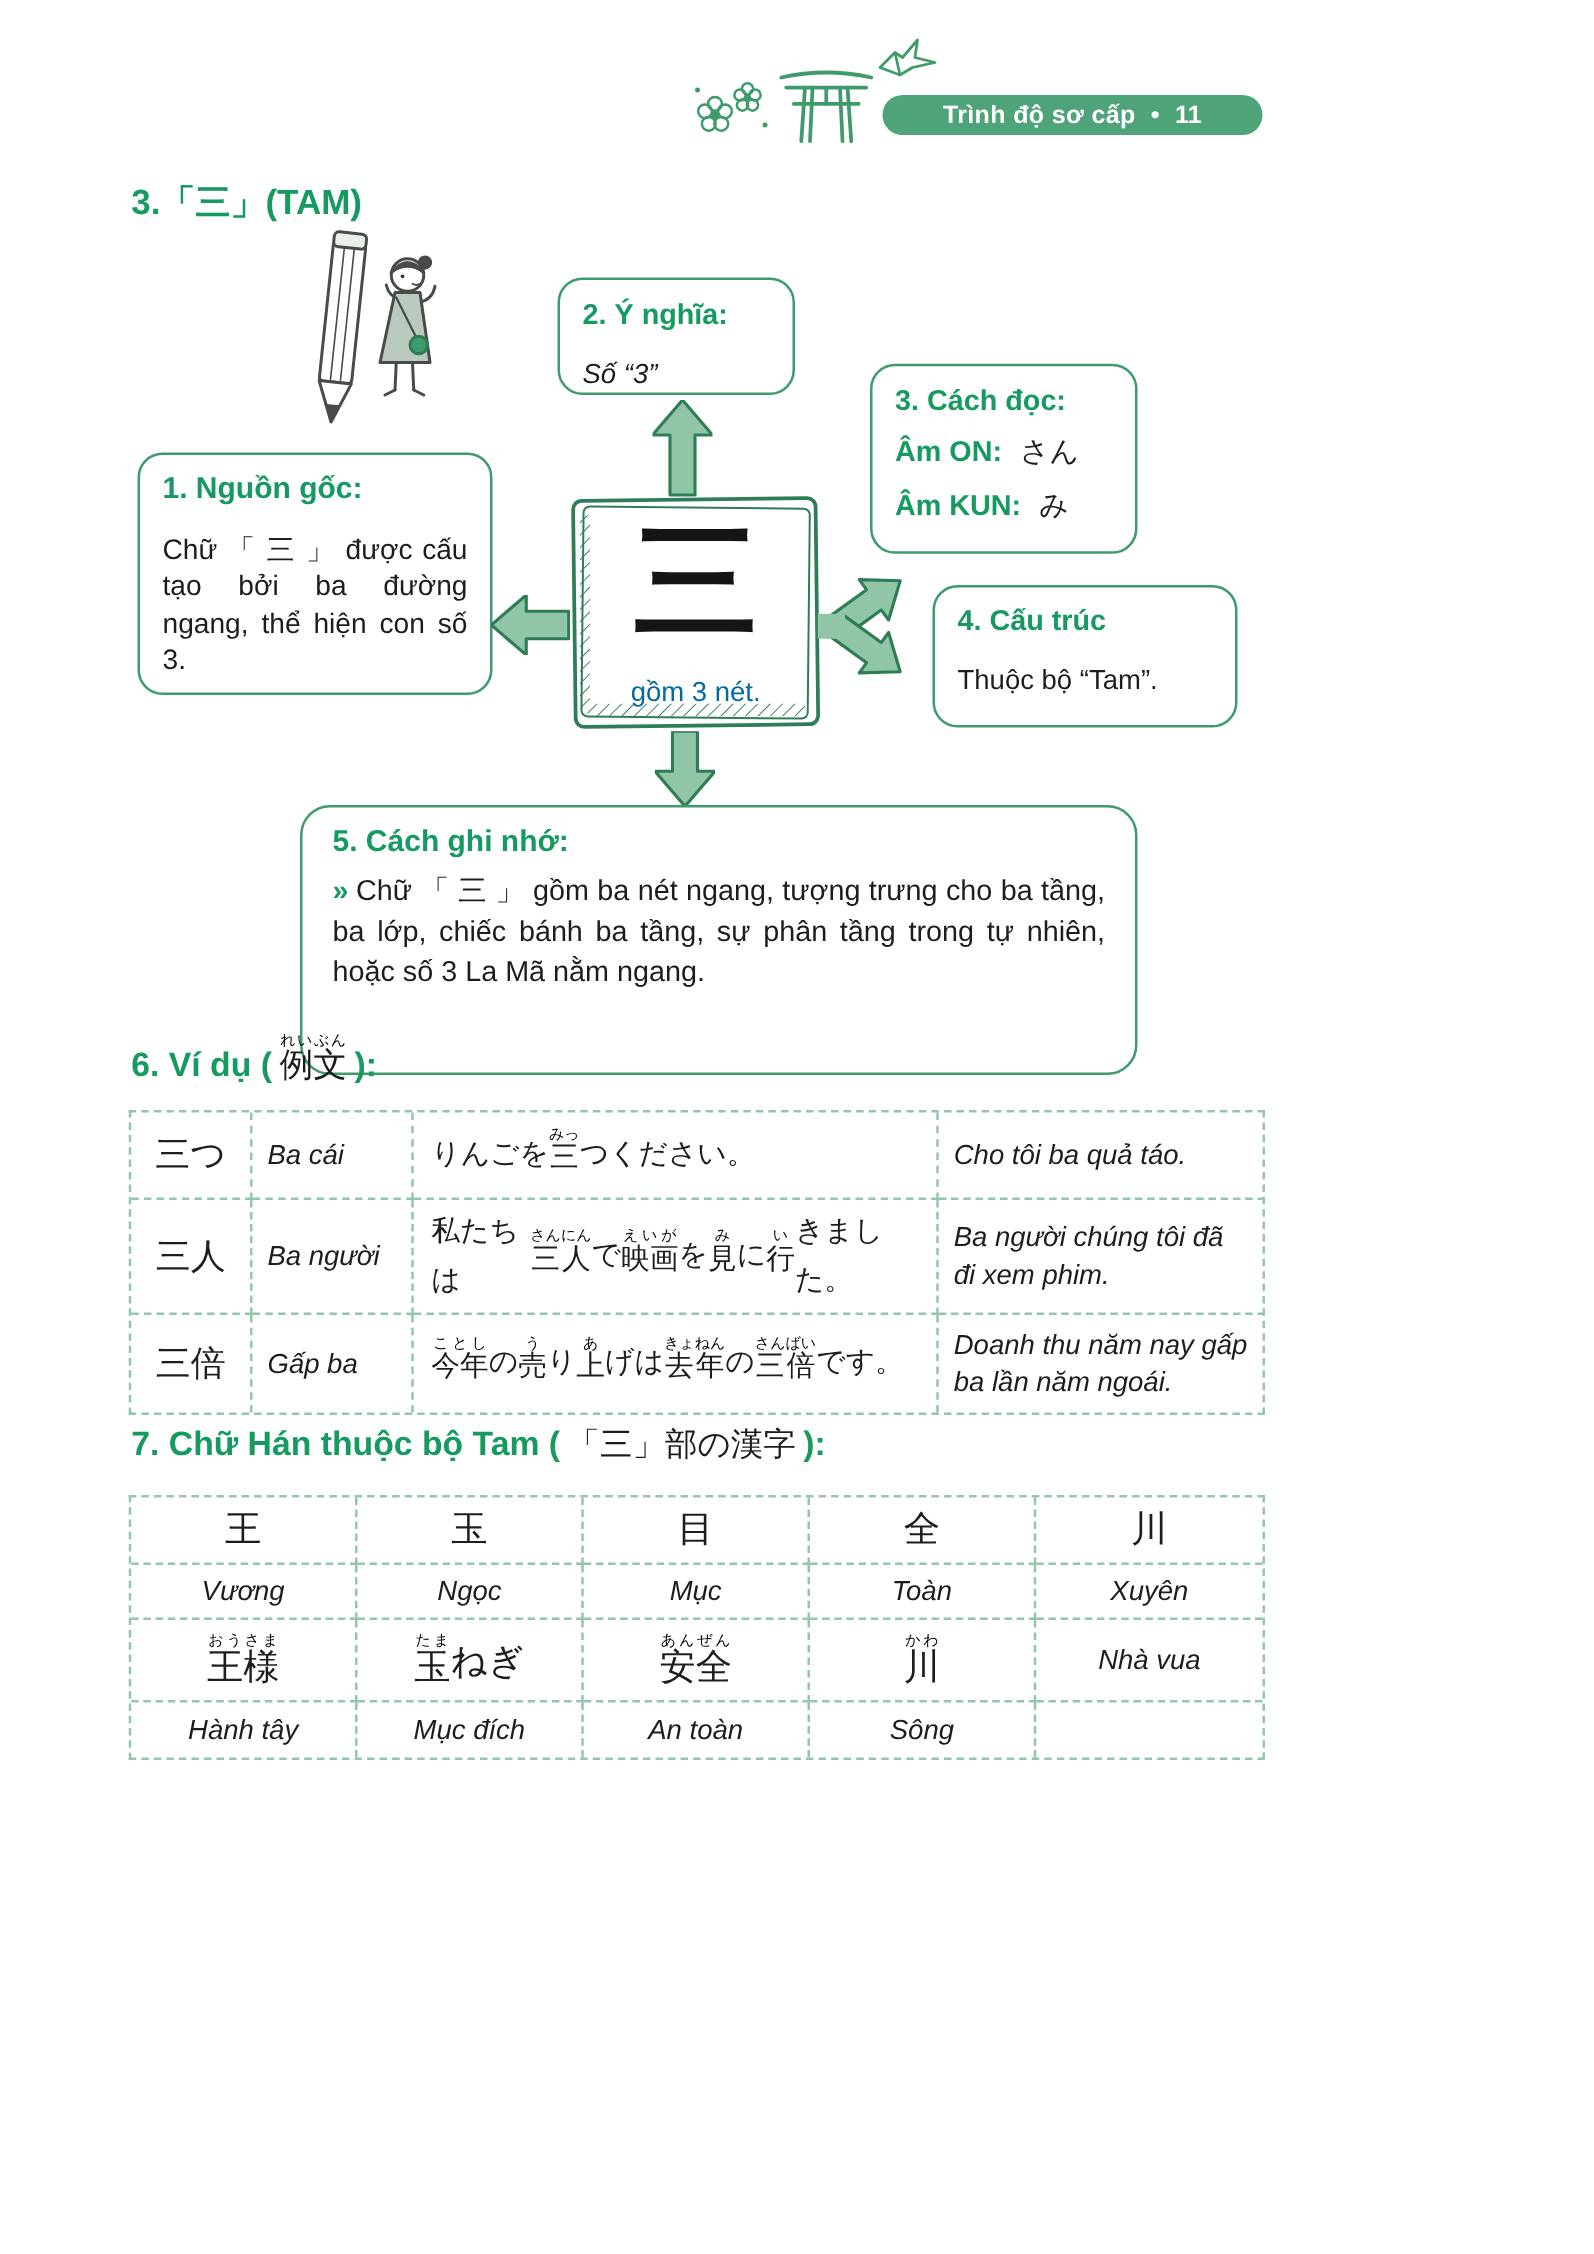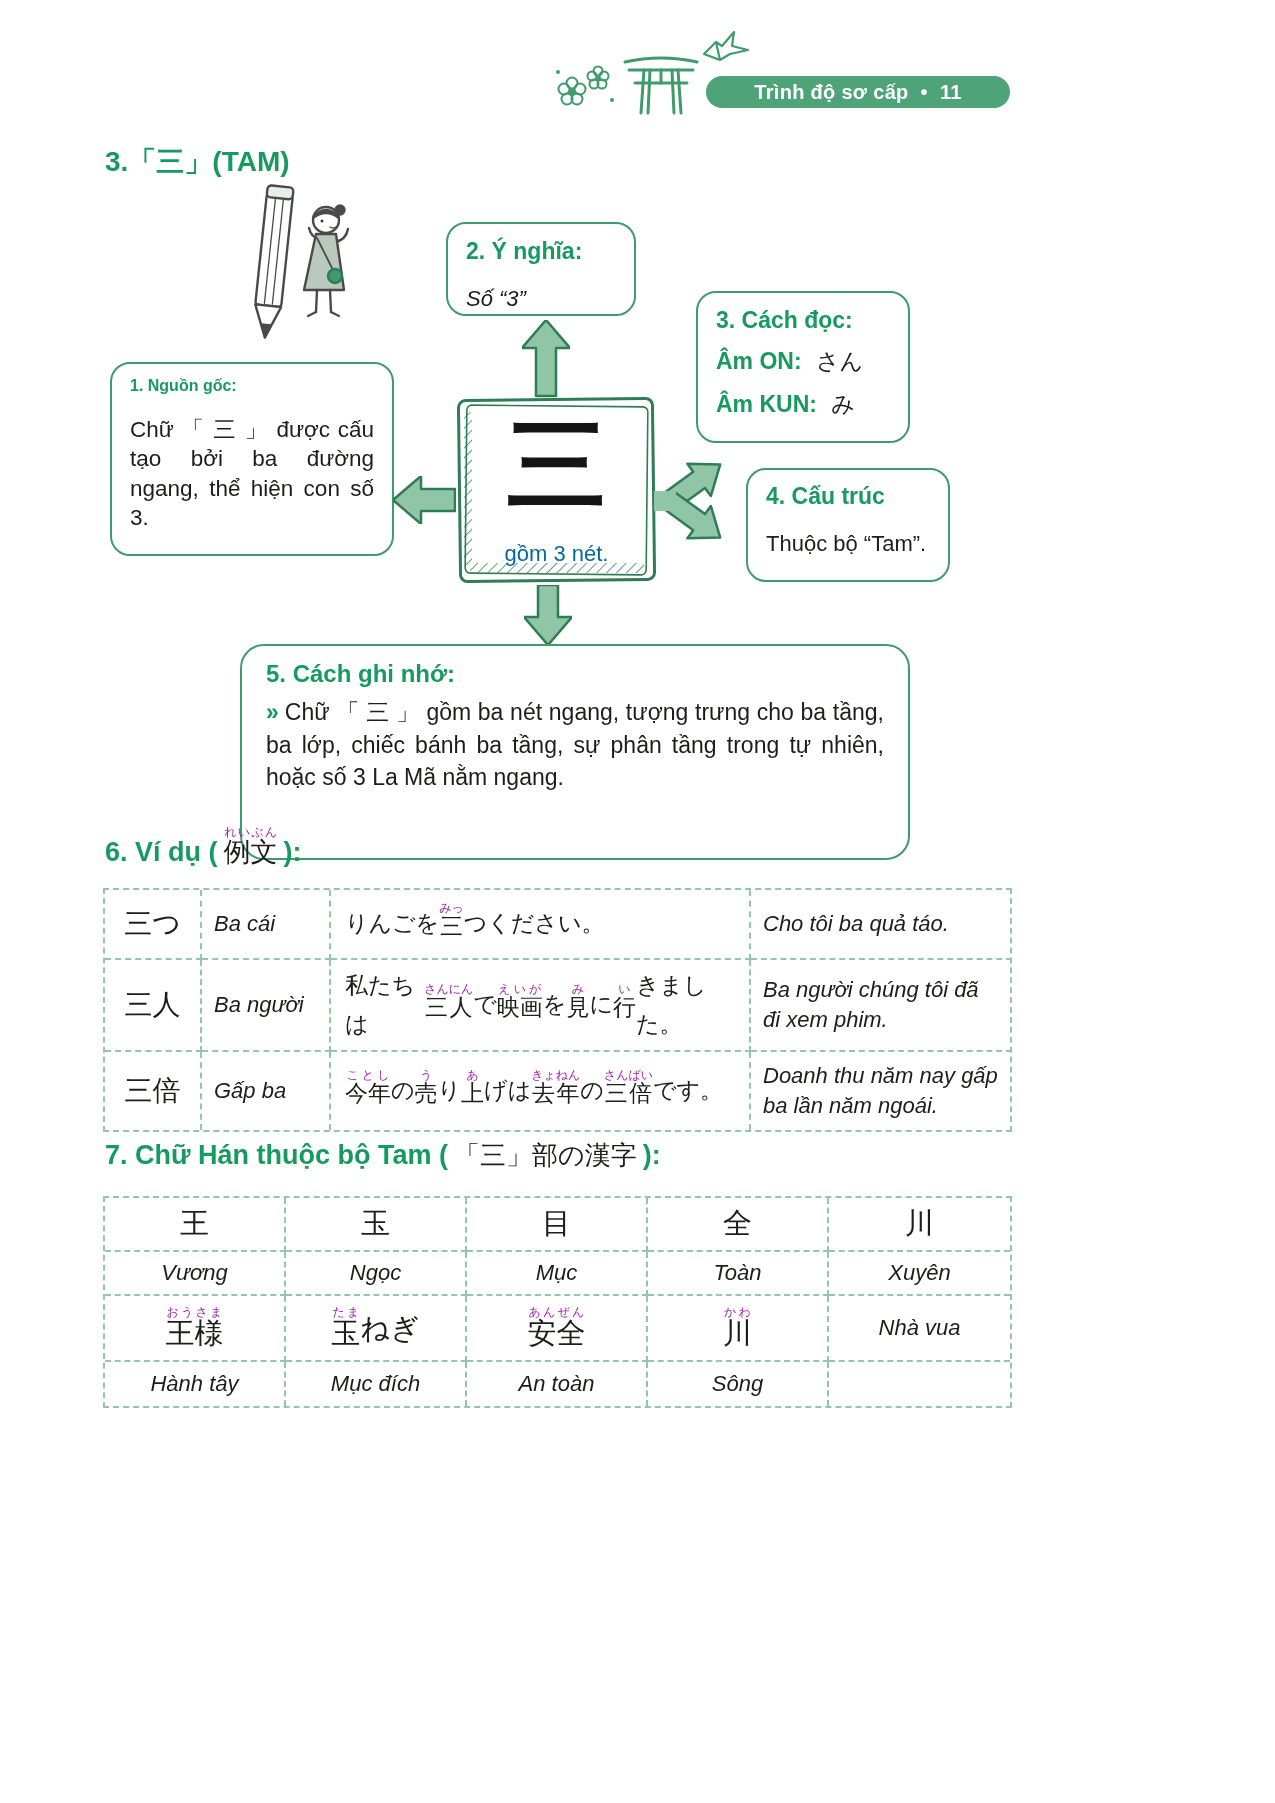--- a/index.html
+++ b/index.html
@@ -1,21 +1,21 @@
 <!DOCTYPE html>
 <html><head>
 <meta charset="utf-8">
 <style>
   * { margin:0; padding:0; box-sizing:border-box; }
   html,body { background:#ffffff; }
   .page {
     position:relative; width:1275px; height:1803px; background:#fff;
     font-family:"Liberation Sans", sans-serif; color:#1d1d1b; overflow:hidden;
   }
-  ruby rt { font-size:12px; color:#a21caf; font-family:"DejaVu Sans", sans-serif; }
+  ruby rt { font-size:12px; color:#000000; font-family:"DejaVu Sans", sans-serif; }
 
   
   .icon-flowers { position:absolute; left:552px; top:58px; width:66px; height:56px; }
   .icon-torii   { position:absolute; left:620px; top:50px; width:82px; height:66px; }
   .icon-crane   { position:absolute; left:700px; top:28px; width:52px; height:40px; }
   .badge {
     position:absolute; left:706px; top:76px; width:304px; height:32px;
     background:#4fa378; border-radius:16px; color:#fff;
     display:flex; align-items:center; justify-content:center; gap:12px;
     font-size:20px; font-weight:600; letter-spacing:.3px;
@@ -28,21 +28,21 @@
 
   
   .callout {
     position:absolute; background:#fff; border:2.5px solid #3f9b6c; border-radius:20px;
   }
   .box-title { color:#169a5f; font-weight:700; font-size:23px; }
   .box-text  { font-size:22px; line-height:1.3; margin-top:20px; text-align:justify; }
   .box-meaning   { left:446px; top:222px; width:190px; height:94px;  padding:14px 18px; }
   .box-reading   { left:696px; top:291px; width:214px; height:152px; padding:14px 18px; }
   .box-origin    { left:110px; top:362px; width:284px; height:194px; padding:13px 18px; }
-  .box-structure { left:746px; top:468px; width:204px; height:114px; padding:13px 18px; }
+  .box-structure { left:746px; top:468px; width:244px; height:114px; padding:13px 18px; }
   .box-memory    { left:240px; top:644px; width:670px; height:216px; padding:14px 24px; border-radius:24px; }
   .box-memory .box-text { font-size:23px; line-height:1.42; margin-top:8px; }
   .read-line { margin-top:12px; font-size:23px; }
   .read-label { color:#169a5f; font-weight:700; }
   .read-value { font-family:"DejaVu Serif", serif; margin-left:8px; }
   .marker { color:#169a5f; font-weight:700; margin-right:6px; }
 
   
   .kanji-box { position:absolute; left:456px; top:396px; width:201px; height:188px; }
   .kanji-frame { position:absolute; inset:0; width:100%; height:100%; }
@@ -182,21 +182,21 @@
       <span class="read-label">Âm ON:</span>
       <span class="read-value">さん</span>
     </div>
     <div class="read-line">
       <span class="read-label">Âm KUN:</span>
       <span class="read-value">み</span>
     </div>
   </div>
 
   <div class="callout box-origin">
-    <div class="box-title" style="font-size:16px;">1. Nguồn gốc:</div>
+    <div class="box-title" style="font-size:24px;">1. Nguồn gốc:</div>
     <p class="box-text" style="font-size:22.5px;">Chữ 「 三 」 được cấu tạo bởi ba đường ngang, thể hiện con số 3.</p>
   </div>
 
   <div class="callout box-structure">
     <div class="box-title">4. Cấu trúc</div>
     <p class="box-text">Thuộc bộ “Tam”.</p>
   </div>
 
   <div class="kanji-box">
     <svg class="kanji-frame" viewBox="0 0 201 188">

